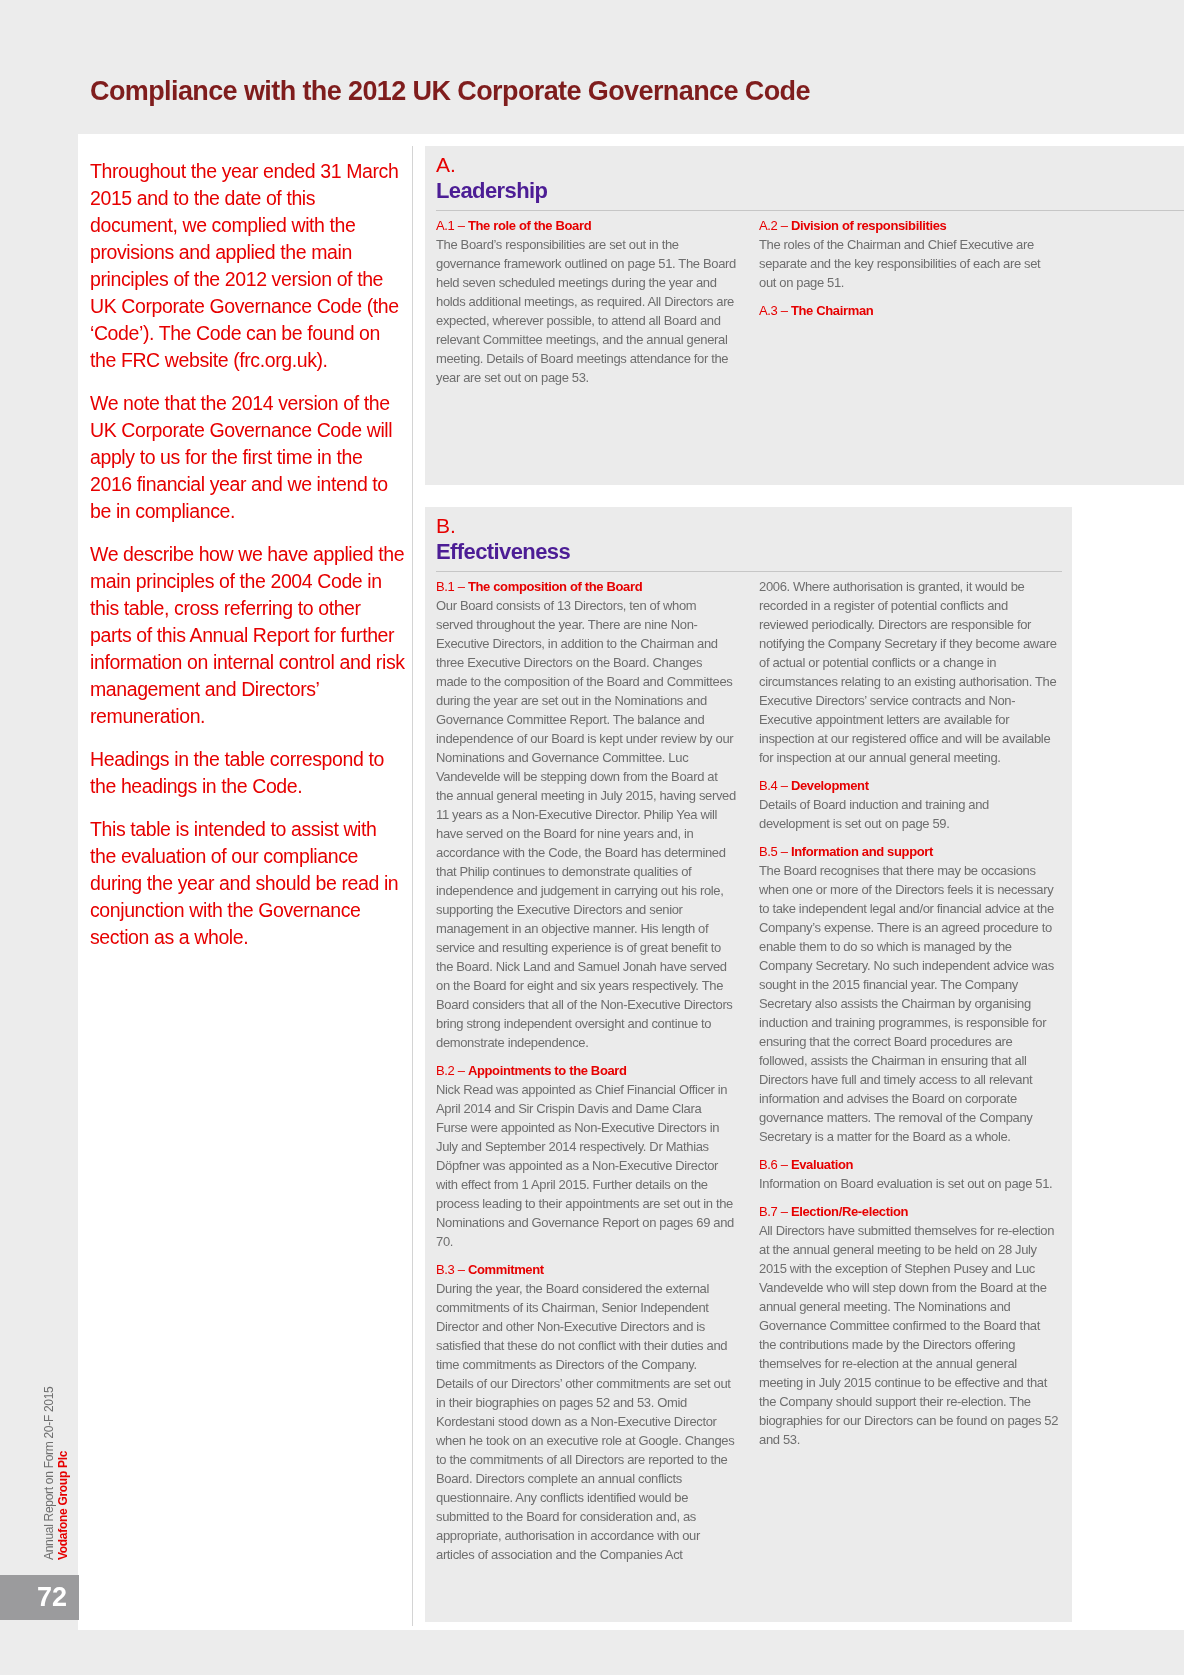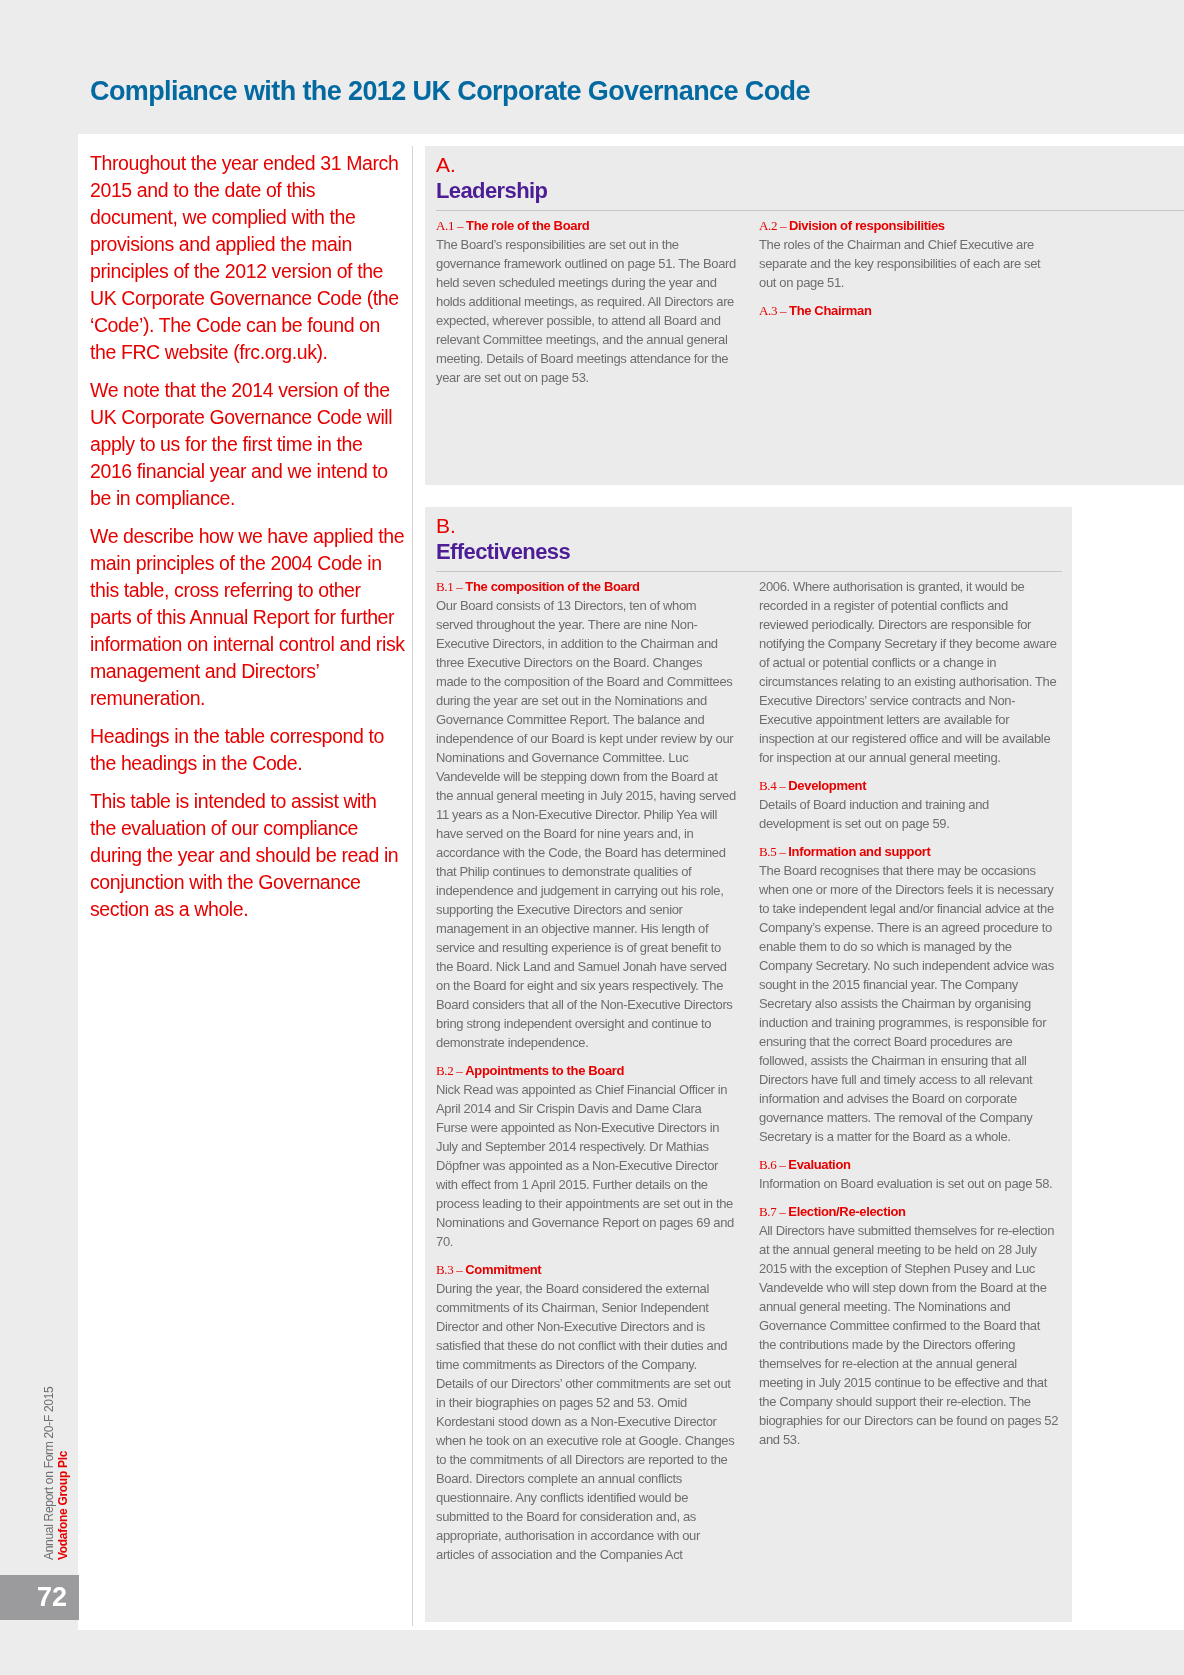--- a/index.html
+++ b/index.html
@@ -3,32 +3,32 @@
 <meta charset="utf-8">
 <style>
   html, body { margin: 0; padding: 0; }
   body {
     width: 1184px; height: 1675px; position: relative; overflow: hidden;
     background: #ececec;
     font-family: "Liberation Sans", sans-serif;
   }
   .page-title {
     position: absolute; left: 90px; top: 58px;
-    font-size: 27px; font-weight: bold; color: #0369a1;
+    font-size: 27px; font-weight: bold; color: #7f1d1d;
     letter-spacing: -0.6px;
   }
   .white-panel {
     position: absolute; left: 78px; top: 134px; width: 1106px; height: 1496px;
     background: #ffffff;
   }
   .intro {
     position: absolute; left: 90px; top: 142px; width: 315px;
     color: #e60000; font-size: 19.5px; line-height: 27px; letter-spacing: -0.4px;
   }
-  .intro p { margin: 8px 0 11px 0; }
+  .intro p { margin: 16px 0 11px 0; }
   .divider {
     position: absolute; left: 412px; top: 146px; width: 1px; height: 1480px;
     background: #d4d4d4;
   }
   .section {
     position: absolute; background: #ebebeb;
   }
   .sec-a { left: 425px; top: 146px; width: 759px; height: 339px; }
   .sec-b { left: 425px; top: 507px; width: 647px; height: 1115px; }
   .sec-letter {
@@ -43,21 +43,21 @@
     position: absolute; left: 11px; top: 64px; height: 1px; background: #c6c6c6;
   }
   .col {
     position: absolute; top: 70px; width: 300px;
     color: #6e6e6e; font-size: 13px; line-height: 19px; letter-spacing: -0.35px;
   }
   .col.left { left: 11px; }
   .col.right { left: 334px; }
   .item { margin-bottom: 9px; }
   .item-head { color: #e60000; font-size: 13px; line-height: 19px; }
-  .item-code { font-weight: normal; font-family: Liberation Serif, serif; }
+  .item-code { font-weight: normal; }
   .item-title { font-weight: bold; }
   .item-body { margin: 0; }
   .side-label {
     position: absolute; left: 42px; top: 1385px; width: 20px; height: 175px;
   }
   .side-label .rot {
     position: absolute; left: 0; top: 0;
     transform-origin: left top;
     transform: translate(0px, 175px) rotate(-90deg);
     white-space: nowrap; font-size: 12px; line-height: 14px; letter-spacing: -0.3px;
@@ -137,21 +137,21 @@
     <div class="item">
       <div class="item-head"><span class="item-code">B.4 – </span><span class="item-title">Development</span></div>
       <p class="item-body">Details of Board induction and training and development is set out on page 59.</p>
     </div>
     <div class="item">
       <div class="item-head"><span class="item-code">B.5 – </span><span class="item-title">Information and support</span></div>
       <p class="item-body">The Board recognises that there may be occasions when one or more of the Directors feels it is necessary to take independent legal and/or financial advice at the Company’s expense. There is an agreed procedure to enable them to do so which is managed by the Company Secretary. No such independent advice was sought in the 2015 financial year. The Company Secretary also assists the Chairman by organising induction and training programmes, is responsible for ensuring that the correct Board procedures are followed, assists the Chairman in ensuring that all Directors have full and timely access to all relevant information and advises the Board on corporate governance matters. The removal of the Company Secretary is a matter for the Board as a whole.</p>
     </div>
     <div class="item">
       <div class="item-head"><span class="item-code">B.6 – </span><span class="item-title">Evaluation</span></div>
-      <p class="item-body">Information on Board evaluation is set out on page 58.</p>
+      <p class="item-body">Information on Board evaluation is set out on page 51.</p>
     </div>
     <div class="item">
       <div class="item-head"><span class="item-code">B.7 – </span><span class="item-title">Election/Re-election</span></div>
       <p class="item-body">All Directors have submitted themselves for re-election at the annual general meeting to be held on 28 July 2015 with the exception of Stephen Pusey and Luc Vandevelde who will step down from the Board at the annual general meeting. The Nominations and Governance Committee confirmed to the Board that the contributions made by the Directors offering themselves for re-election at the annual general meeting in July 2015 continue to be effective and that the Company should support their re-election. The biographies for our Directors can be found on pages 52 and 53.</p>
     </div>
   </div>
 </section>
 
 <div class="side-label">
   <div class="rot">

